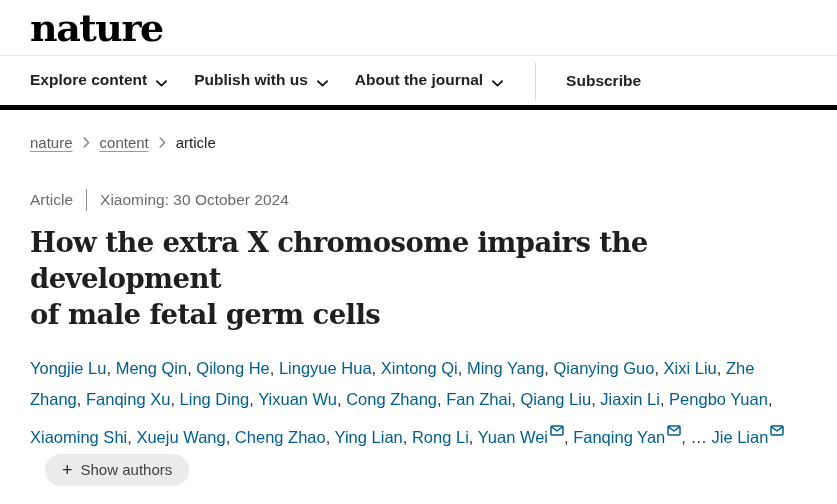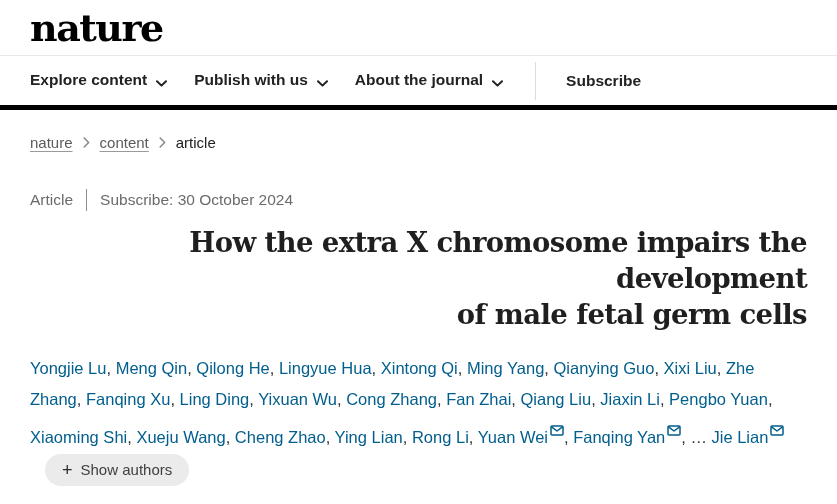--- a/index.html
+++ b/index.html
@@ -74,21 +74,20 @@
 
   .title {
     margin-top: 13px;
     font-family: "DejaVu Serif", serif;
     font-weight: 700;
     font-size: 27.5px;
     line-height: 36px;
     letter-spacing: -0.6px;
     color: #1f1f1f;
     max-width: 780px;
-    text-align: right;
   }
 
   .authors {
     margin-top: 21px;
     font-size: 16.5px;
     line-height: 31px;
     color: #333;
     max-width: 777px;
   }
   .author-link {
@@ -153,21 +152,21 @@
       <span class="crumb-sep"><svg width="7" height="11" viewBox="0 0 7 11" fill="none" xmlns="http://www.w3.org/2000/svg">
           <path d="M1.2 1 L5.6 5.5 L1.2 10" stroke="#8a8a8a" stroke-width="1.6" stroke-linecap="round" stroke-linejoin="round"></path>
         </svg></span>
       <span class="crumb-current">article</span>
     </div>
 
   <div class="article-meta">
     <span>Article</span>
     <span class="meta-sep"></span>
     <span>
-      <span>Subscribe:</span>&nbsp;<span>30 October 2024</span>
+      <span>Xiaoming:</span>&nbsp;<span>30 October 2024</span>
     </span>
   </div>
 
   <h1 class="title" id="title">
       <div>How the extra X chromosome impairs the development</div>
       <div>of male fetal germ cells</div>
     </h1>
 
   <p class="authors" id="authors"><a class="author-link">Yongjie Lu</a><span>, </span><a class="author-link">Meng Qin</a><span>, </span><a class="author-link">Qilong He</a><span>, </span><a class="author-link">Lingyue Hua</a><span>, </span><a class="author-link">Xintong Qi</a><span>, </span><a class="author-link">Ming Yang</a><span>, </span><a class="author-link">Qianying Guo</a><span>, </span><a class="author-link">Xixi Liu</a><span>, </span><a class="author-link">Zhe Zhang</a><span>, </span><a class="author-link">Fanqing Xu</a><span>, </span><a class="author-link">Ling Ding</a><span>, </span><a class="author-link">Yixuan Wu</a><span>, </span><a class="author-link">Cong Zhang</a><span>, </span><a class="author-link">Fan Zhai</a><span>, </span><a class="author-link">Qiang Liu</a><span>, </span><a class="author-link">Jiaxin Li</a><span>, </span><a class="author-link">Pengbo Yuan</a><span>, </span><a class="author-link">Xiaoming Shi</a><span>, </span><a class="author-link">Xueju Wang</a><span>, </span><a class="author-link">Cheng Zhao</a><span>, </span><a class="author-link">Ying Lian</a><span>, </span><a class="author-link">Rong Li</a><span>, </span><a class="author-link">Yuan Wei</a><span class="email-icon"><svg width="14" height="11" viewBox="0 0 14 11" fill="none" xmlns="http://www.w3.org/2000/svg">
           <rect x="1" y="1" width="12" height="9" rx="1" stroke="#025e8d" stroke-width="1.5"></rect>

